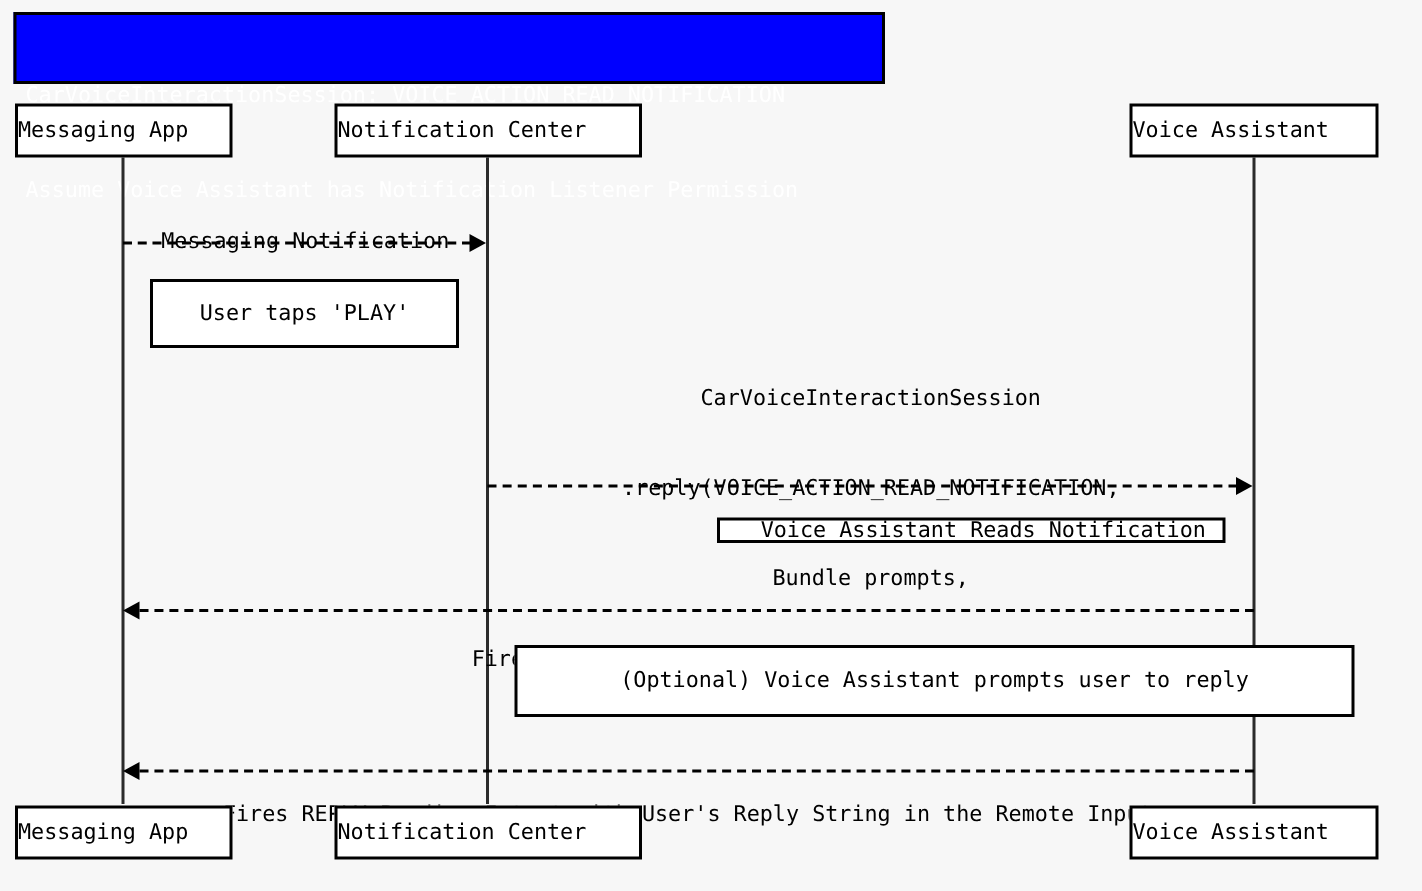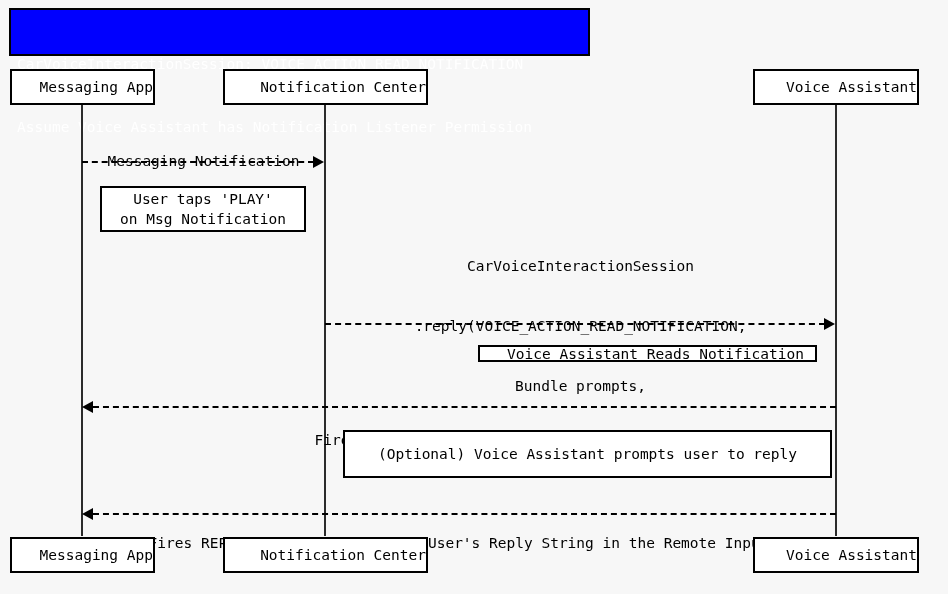--- a/index.html
+++ b/index.html
@@ -38,21 +38,21 @@
   .title-line { display: block; }
 
   
   .participant {
     background: #ffffff;
     border: 2px solid #000000;
     color: #000000;
     font-size: 14.5px;
     display: flex;
     align-items: center;
-    justify-content: flex-end;
+    justify-content: flex-start;
     white-space: nowrap;
     height: 36px;
   }
 
   
   .lifeline {
     width: 2px;
     background: #2b2b2b;
   }
 
@@ -119,21 +119,20 @@
   </div>
 
   <div class="abs msg-label" style="left:82px; top:111px; width:243px;">
     <span>Messaging Notification</span>
   </div>
   <div class="abs msg-line" style="left:82px; top:161px; width:232px;"></div>
   <div class="abs arrow-head arrow-right" style="left:313px; top:156px;"></div>
 
   <div class="abs note" style="left:100px; top:186px; width:206px; height:46px;align-items:center;">
     <span>User taps 'PLAY'</span>
-    <span>on Msg Notification</span>
   </div>
 
   <div class="abs msg-label" style="left:325px; top:216px; width:511px;">
     <span>CarVoiceInteractionSession</span>
     <span>.reply(VOICE_ACTION_READ_NOTIFICATION,</span>
     <span>Bundle prompts,</span>
     <span>VoiceInteractionSession.SHOW_SOURCE_NOTIFICATION)</span>
   </div>
   <div class="abs msg-line" style="left:325px; top:323px; width:500px;"></div>
   <div class="abs arrow-head arrow-right" style="left:824px; top:318px;"></div>
@@ -141,21 +140,21 @@
   <div class="abs note" style="left:478px; top:345px; width:339px; height:17px;padding-left:16px;">
     <span>Voice Assistant Reads Notification</span>
   </div>
 
   <div class="abs msg-label" style="left:82px; top:390px; width:753px;">
     <span>Fires MARK_AS_READ Pending Intent</span>
   </div>
   <div class="abs msg-line" style="left:93px; top:406px; width:743px;"></div>
   <div class="abs arrow-head arrow-left" style="left:82px; top:401px;"></div>
 
-  <div class="abs note" style="left:343px; top:430px; width:489px; height:48px;gap:20px;">
+  <div class="abs note" style="left:343px; top:430px; width:560px; height:48px;gap:20px;">
     <span>(Optional) Voice Assistant prompts user to reply</span>
   </div>
 
   <div class="abs msg-label" style="left:82px; top:493px; width:753px;">
     <span>Fires REPLY Pending Intent with User's Reply String in the Remote Input</span>
   </div>
   <div class="abs msg-line" style="left:93px; top:513px; width:743px;"></div>
   <div class="abs arrow-head arrow-left" style="left:82px; top:508px;"></div>
 
   <div class="abs participant" style="left:10px; top:537px; width:145px;">

